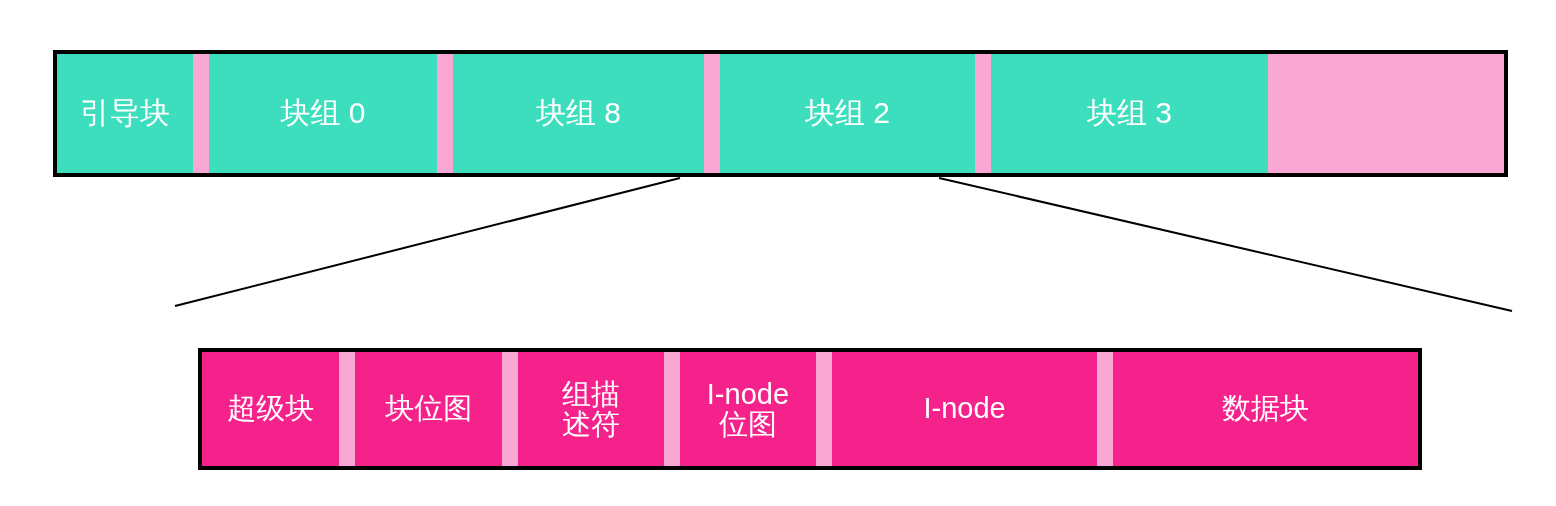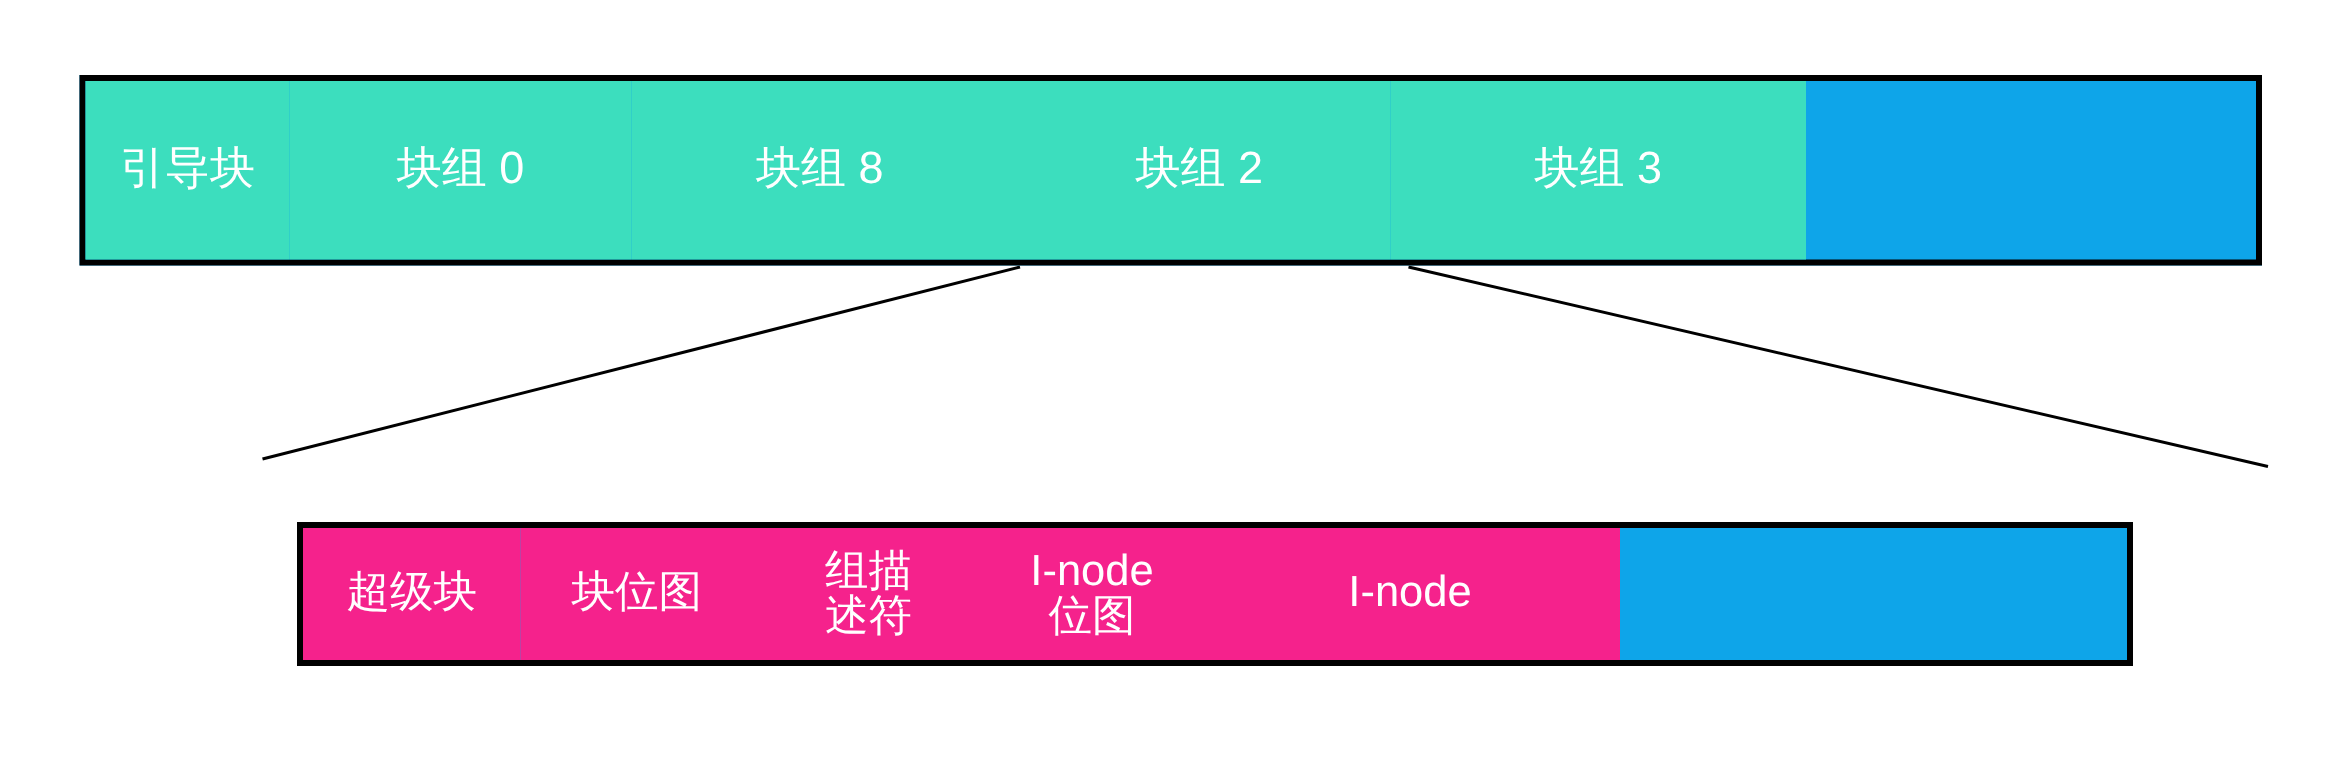--- a/index.html
+++ b/index.html
@@ -20,21 +20,22 @@
     height: 506px;
     background: #ffffff;
   }
 
   
   .bar {
     position: absolute;
     display: flex;
     box-sizing: border-box;
     border: 4px solid #000000;
-    background: #0ea5e9;     
+    background: #f9a8d4;     
+    gap: 16px;
   }
   .cell {
     box-sizing: border-box;
     display: flex;
     align-items: center;
     justify-content: center;
     text-align: center;
     color: #ffffff;
     line-height: 1.08;
     white-space: pre-line;
@@ -54,21 +55,21 @@
   #disk-bar .cell {
     background: #3CDEBE;
     font-size: 30px;
   }
 
   
   #group-bar {
     left: 198px;
     top: 348px;
     width: 1224px;
-    height: 96px;
+    height: 122px;
   }
   #group-bar .cell {
     background: #F5228C;
     font-size: 29px;
   }
   #group-bar .cell.two-line {
     line-height: 1.04;
   }
 
   
@@ -100,15 +101,16 @@
   </div>
 
   <div id="group-bar" class="bar">
     <div class="cell" style="width:145px">超级块</div>
     <div class="cell" style="width:155px">块位图</div>
     <div class="cell two-line" style="width:154px">组描
 述符</div>
     <div class="cell two-line" style="width:144px">I-node
 位图</div>
     <div class="cell" style="width:280px">I-node</div>
+    <div class="cell" style="width:322px">数据块</div>
   </div>
 
 </div>
 
 </body></html>

